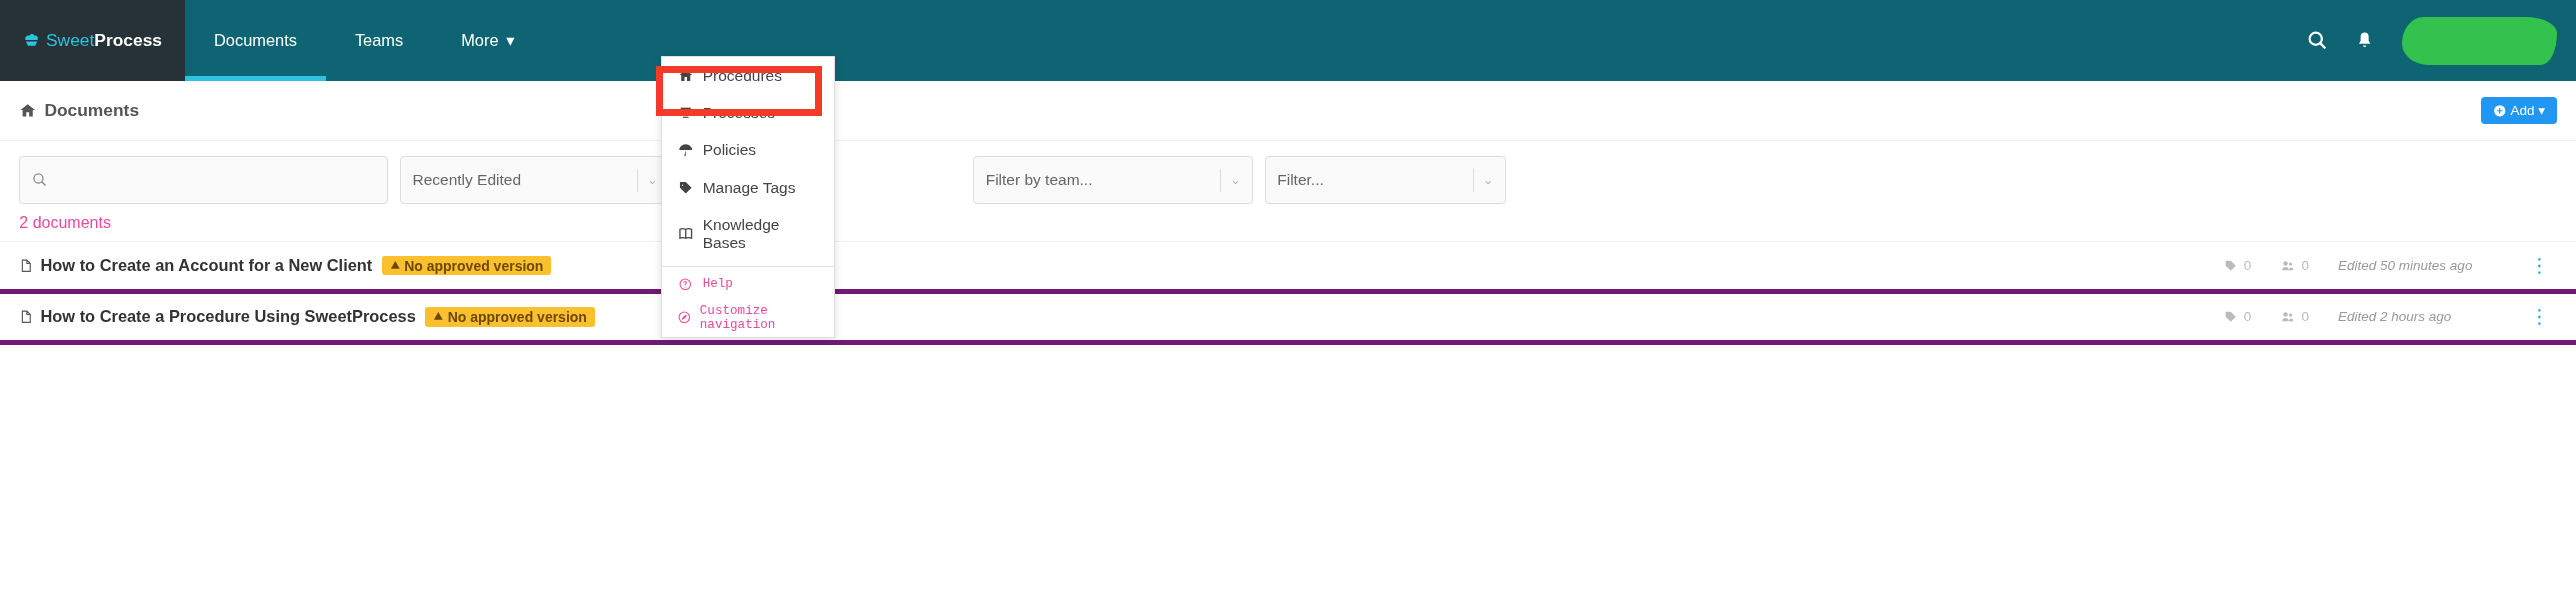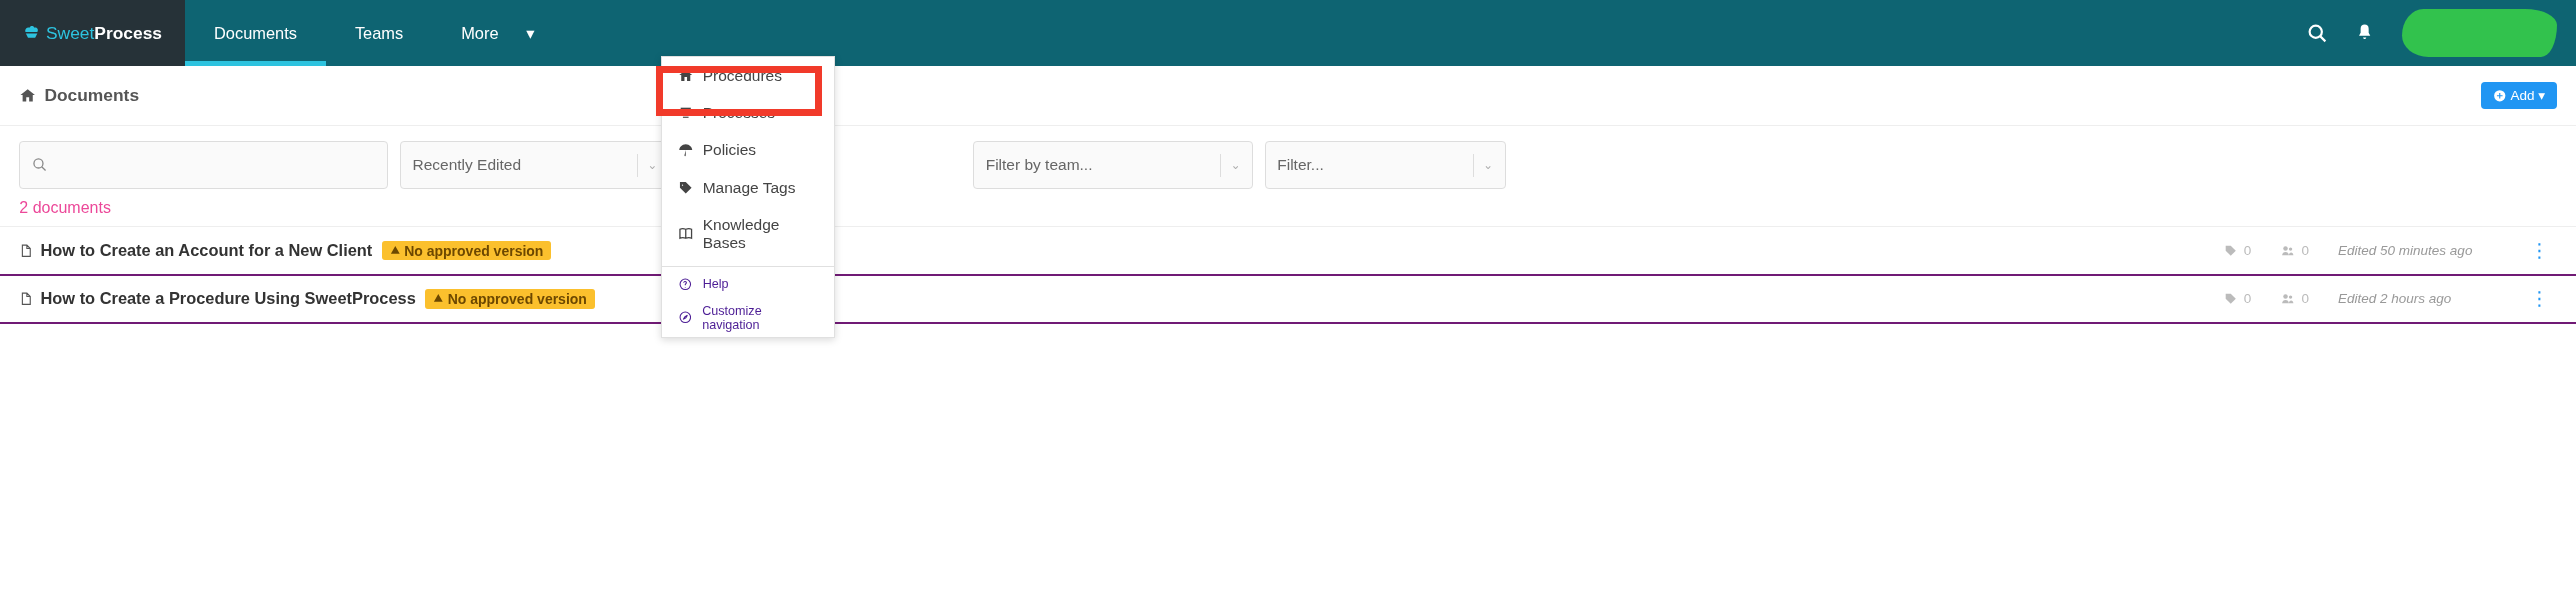--- a/index.html
+++ b/index.html
@@ -1,58 +1,58 @@
 <!DOCTYPE html>
 <html><head>
 <meta charset="utf-8">
 <style>
   * { box-sizing: border-box; margin: 0; padding: 0; }
   body { font-family: -apple-system, BlinkMacSystemFont, "Segoe UI", Helvetica, Arial, sans-serif; background: #fff; color: #333; width: 2576px; }
   
-  .topbar { display: flex; align-items: stretch; background: #0e6472; height: 66px; }
+  .topbar { display: flex; align-items: stretch; background: #0e6472; height: 81px; }
   .logo-area { display: flex; align-items: center; background: #263238; padding: 0 23px; width: 185px; }
   .logo-icon { width: 19.3px; height: 17.4px; margin-right: 5.8px; fill: #2dc3df; }
   .logo-text { color: #fff; font-size: 17.4px; }
   .logo-text .sweet { color: #2dc3df; }
   .logo-text .process { color: #fff; font-weight: 600; }
   
   .nav { display: flex; align-items: stretch; }
   .nav-item { display: flex; align-items: center; padding: 0 29px; color: #fff; font-size: 16.4px; cursor: pointer; position: relative; }
   .nav-item.active::after { content: ""; position: absolute; bottom: 0; left: 0; right: 0; height: 4.8px; background: #2dc3df; }
-  .nav-item.more { position: relative; gap: 20px; }
+  .nav-item.more { position: relative; }
   .nav-item .caret { margin-left: 7.7px; }
   
   .topbar-right { margin-left: auto; display: flex; align-items: center; padding-right: 19.3px; gap: 27px; }
   .icon-btn { color: #fff; cursor: pointer; }
   .avatar-blob { width: 155px; height: 48px; background: #32c24d; border-radius: 39px 58px 29px 48px / 48px 29px 58px 39px; }
   
   .dropdown { position: absolute; top: 56px; left: 661px; background: #fff; border: 1px solid #e0e0e0; box-shadow: 0 1.9px 7.7px rgba(0,0,0,0.15); width: 174px; z-index: 100; }
   .dropdown-highlight { position: absolute; top: 66px; left: 656px; width: 166px; height: 50px; border: 7.7px solid #f13a2a; z-index: 101; pointer-events: none; }
   .dropdown-item { display: flex; align-items: center; padding: 9.7px 15.5px; cursor: pointer; font-size: 15.5px; color: #444; gap: 9.7px; }
   .dropdown-divider { border-top: 1px solid #e0e0e0; margin: 3.9px 0; }
-  .dropdown-item.small { font-size: 12.6px; color: #4c1d95; padding: 5.8px 15.5px; }
+  .dropdown-item.small { font-size: 12.6px; color: #ec4899; padding: 5.8px 15.5px; font-family: Liberation Mono, monospace; }
   .dd-icon { width: 15.5px; height: 15.5px; display: inline-flex; align-items: center; justify-content: center; }
   
   .page-header { display: flex; align-items: center; justify-content: space-between; padding: 15.5px 19.3px; border-bottom: 1px solid #eee; }
   .breadcrumb { display: flex; align-items: center; gap: 7.7px; font-size: 17.4px; color: #555; font-weight: 600; }
   .add-btn { background: #2196f3; color: #fff; border: none; border-radius: 3.9px; padding: 5.8px 11.6px; font-size: 13.5px; cursor: pointer; display: flex; align-items: center; gap: 3.9px; margin-left: 11px; }
   
   .filters { display: flex; gap: 11.6px; padding: 15.5px 19.3px 9.7px; }
   .filter-box { border: 1px solid #ddd; border-radius: 3.9px; background: #fafafa; display: flex; align-items: center; padding: 0 11.6px; height: 48px; }
   .search-box { width: 369px; }
   .search-box .sicon { color: #888; }
   .select-box { flex: 0 0 280px; justify-content: space-between; color: #666; font-size: 15.5px; cursor: pointer; }
   .select-box.wide { flex: 0 0 280px; }
   .select-box .chev { color: #aaa; font-size: 11.6px; border-left: 1px solid #ddd; padding-left: 9.7px; margin-left: 9.7px; height: 23px; display:flex; align-items:center; }
   .select-hidden { width: 280px; } 
   
   .doc-count { padding: 0 19.3px 9.7px; font-size: 16px; color: #ec4899; }
   
   .doc-list { }
-  .doc-row { display: flex; align-items: center; padding: 11.6px 19.3px; border-bottom: 2px solid #701a75; }
+  .doc-row { display: flex; align-items: center; padding: 11.6px 19.3px; border-bottom: 5px solid #701a75; }
   .doc-row:first-child { border-top: 1px solid #eee; }
   .doc-icon { margin-right: 7.7px; color: #555; }
   .doc-title { font-weight: 700; font-size: 16.4px; color: #333; }
   .badge { background: #fbc02d; color: #6d4800; font-size: 14px; font-weight: 700; padding: 1.9px 7.7px; border-radius: 2.9px; margin-left: 9.7px; display: inline-flex; align-items: center; gap: 3.9px; }
   .doc-meta { margin-left: auto; display: flex; align-items: center; gap: 29px; color: #bbb; font-size: 13.5px; }
   .meta-group { display: flex; align-items: center; gap: 5.8px; }
   .edited { color: #999; font-style: italic; width: 155px; }
   .kebab { color: #2196f3; font-size: 19.3px; cursor: pointer; padding: 0 7.7px; }
   
   svg { display: block; }

